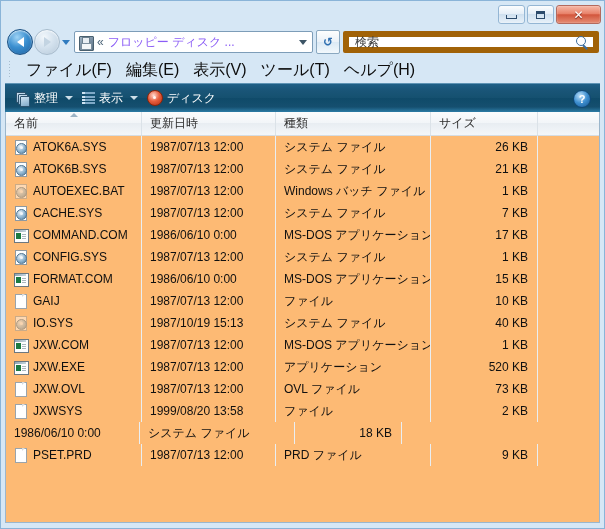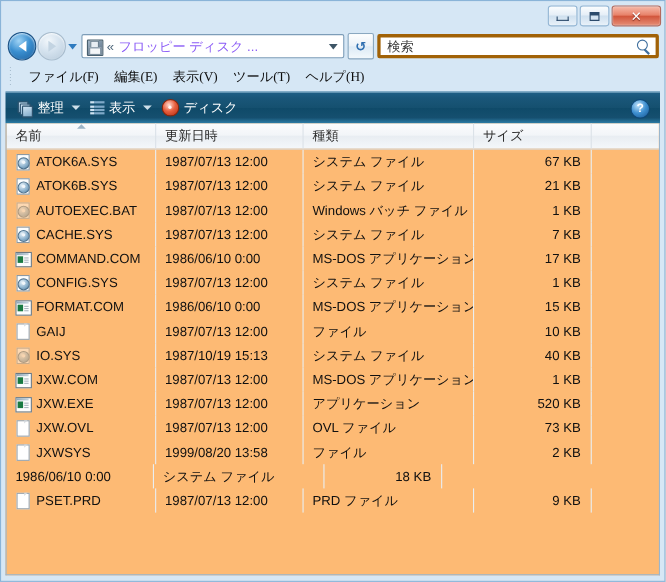--- a/index.html
+++ b/index.html
@@ -119,21 +119,21 @@
     width:14px;flex:0 0 14px;display:flex;align-items:center;justify-content:center;
   }
   .refreshbtn{
     width:22px;height:22px;flex:0 0 22px;
     border:1px solid #8aa8c0;border-radius:2px;
     background:linear-gradient(180deg,#fdfefe 0%,#eaf1f8 50%,#dceaf5 52%,#f2f8fc 100%);
     display:flex;align-items:center;justify-content:center;margin-right:3px;
   }
   .refresh-glyph{color:#2f6fb0;font-size:12px;line-height:1;font-weight:bold;}
   .searchbox{
-    flex:0 0 256px;height:22px;background:#ffffff;border:3px solid #a16207;border-radius:2px;
+    flex:0 0 256px;height:22px;background:#ffffff;border:6px solid #a16207;border-radius:2px;
     display:flex;align-items:center;padding:0 4px 0 6px;box-sizing:border-box;margin-right:1px;
   }
   .search-text{flex:1 1 auto;color:#3a3a3a;font-size:12px;}
   .mag{
     width:13px;height:13px;position:relative;flex:0 0 13px;
   }
   .mag-c{
     position:absolute;left:0;top:0;width:8px;height:8px;border:1.6px solid #3f6f9e;border-radius:50%;
   }
   .mag-h{
@@ -145,21 +145,21 @@
   .menubar{
     height:26px;flex:0 0 26px;display:flex;align-items:center;
     padding-left:14px;box-sizing:border-box;
     position:relative;
   }
   .menubar:before{
     content:"";position:absolute;left:4px;top:4px;bottom:4px;width:1px;
     background:repeating-linear-gradient(180deg,#a8becf 0px,#a8becf 1px,transparent 1px,transparent 3px);
   }
   .menuitem{
-    color:#0d0d0d;font-size:12px;padding:2px 7px;white-space:nowrap;font-family:Liberation Serif, serif;
+    color:#0d0d0d;font-size:16px;padding:2px 7px;white-space:nowrap;
   }
 
   
   .toolbar{
     height:29px;flex:0 0 29px;display:flex;align-items:center;
     background:linear-gradient(180deg,#1f5f86 0%,#1a5679 18%,#15506f 50%,#0f4a69 52%,#154f6f 82%,#2c7ca6 100%);
     border-top:1px solid #5e93b4;
     padding-left:8px;box-sizing:border-box;position:relative;
   }
   .tbitem{
@@ -418,21 +418,21 @@
               </span>
               <span>ATOK6A.SYS</span>
             </div>
             <div class="cell date c-date">
               <span>1987/07/13 12:00</span>
             </div>
             <div class="cell type c-type">
               <span>システム ファイル</span>
             </div>
             <div class="cell size c-size">
-              <span>67 KB</span>
+              <span>26 KB</span>
             </div>
             <div class="cell pad"></div>
           </div>
           <div class="row">
             <div class="cell name c-name">
               <span class="fico sys">
                 <span class="sheet"></span>
                 <span class="gear"></span>
               </span>
               <span>ATOK6B.SYS</span>

